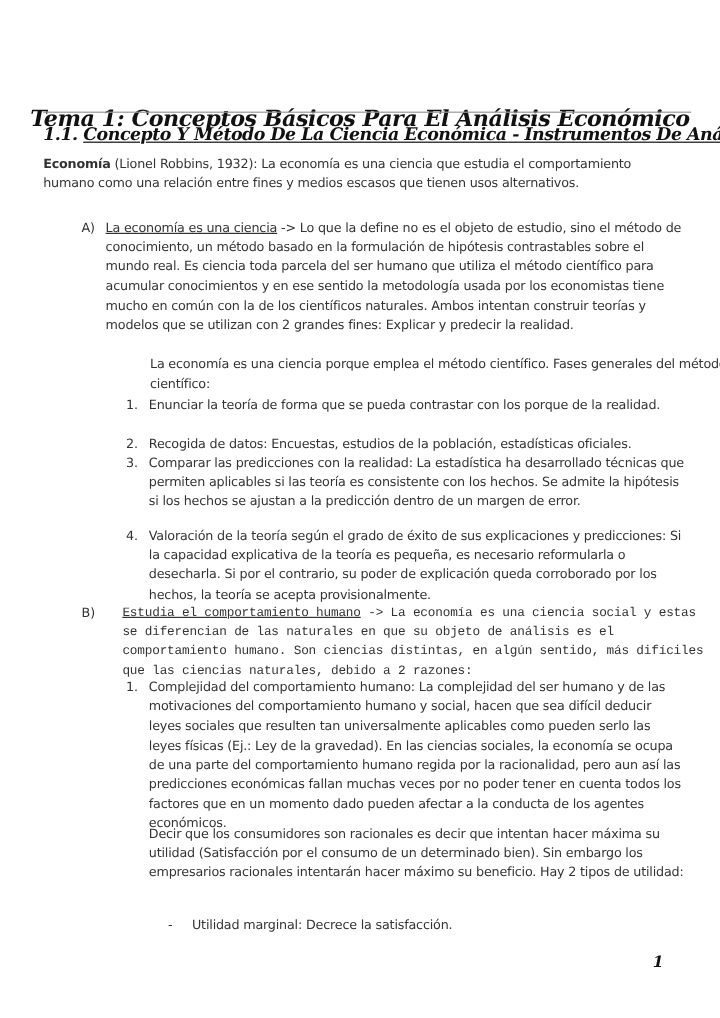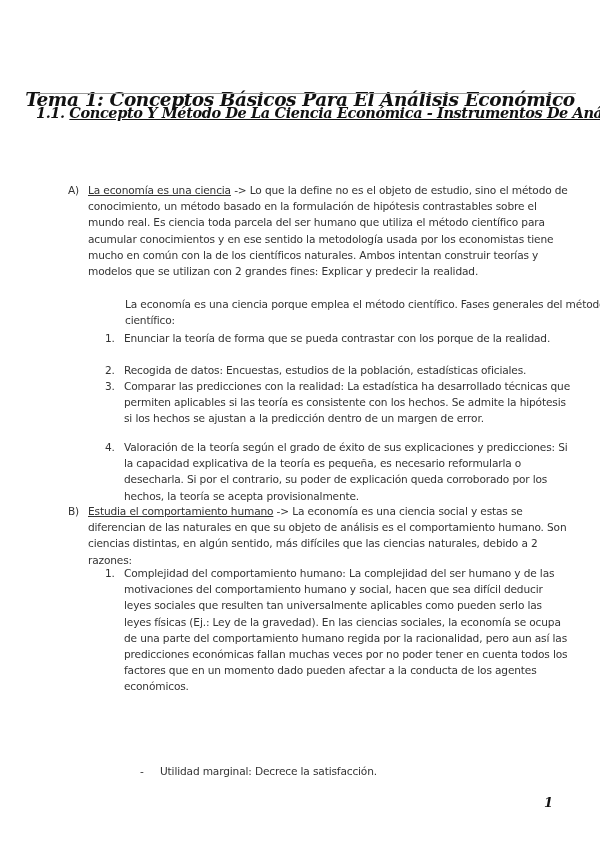--- a/index.html
+++ b/index.html
@@ -18,39 +18,42 @@
   .intro { top:129px; width:520px; }
   .intro b { font-weight:bold; }
   .lbl { position:absolute; }
   .ul { text-decoration:underline; }
   .blockA { top:182px; left:88px; width:482px; }
   .markA { top:182px; left:68px; }
   .blockA2 { top:296px; left:88px; width:482px;margin-left:37px; }
   .ol { position:absolute; left:88px; width:484px; }
   .ol .n { position:absolute; left:17px; }
   .ol .t { position:absolute; left:36px; width:448px; }
-  .blockB { top:503px; left:88px; width:486px; }
+  .blockB { top:503px; left:102px; width:486px;font-family:Liberation Mono, monospace; }
   .markB { top:503px; left:68px; }
   .dec { top:687px; left:124px; width:450px; }
   .bullet { position:absolute; top:763px; left:140px; }
   .bullet-t { position:absolute; top:763px; left:160px; }
   .pnum { position:absolute; top:795px; left:544px; font-family:"DejaVu Serif", serif; font-style:italic; font-weight:bold; font-size:13px; color:#111; }
 </style>
 </head>
 <body>
 
 <div class="page">
   <div class="title">Tema 1: Conceptos Básicos Para El Análisis Económico</div>
   <div class="rule"></div>
 
   <div class="section">
     <span>1.1.</span>
     <span class="u">Concepto Y Método De La Ciencia Económica - Instrumentos De Análisis</span>
   </div>
 
+  <div class="body intro">
+    <b>Economía</b><span> (Lionel Robbins, 1932): La economía es una ciencia que estudia el comportamiento humano como una relación entre fines y medios escasos que tienen usos alternativos.</span>
+  </div>
 
   <div class="body lbl markA">A)</div>
   <div class="body blockA">
     <span class="ul">La economía es una ciencia</span><span> -&gt; Lo que la define no es el objeto de estudio, sino el método de conocimiento, un método basado en la formulación de hipótesis contrastables sobre el mundo real. Es ciencia toda parcela del ser humano que utiliza el método científico para acumular conocimientos y en ese sentido la metodología usada por los economistas tiene mucho en común con la de los científicos naturales. Ambos intentan construir teorías y modelos que se utilizan con 2 grandes fines: Explicar y predecir la realidad.</span>
   </div>
   <div class="body blockA2">La economía es una ciencia porque emplea el método científico. Fases generales del método científico:</div>
 
   <div class="body ol" style="top:330px;">
     <span class="n">1.</span>
     <span class="t">Enunciar la teoría de forma que se pueda contrastar con los porque de la realidad.</span>
@@ -71,18 +74,19 @@
   <div class="body lbl markB">B)</div>
   <div class="body blockB">
     <span class="ul">Estudia el comportamiento humano</span><span> -&gt; La economía es una ciencia social y estas se diferencian de las naturales en que su objeto de análisis es el comportamiento humano. Son ciencias distintas, en algún sentido, más difíciles que las ciencias naturales, debido a 2 razones:</span>
   </div>
 
   <div class="body ol" style="top:565px;">
     <span class="n">1.</span>
     <span class="t">Complejidad del comportamiento humano: La complejidad del ser humano y de las motivaciones del comportamiento humano y social, hacen que sea difícil deducir leyes sociales que resulten tan universalmente aplicables como pueden serlo las leyes físicas (Ej.: Ley de la gravedad). En las ciencias sociales, la economía se ocupa de una parte del comportamiento humano regida por la racionalidad, pero aun así las predicciones económicas fallan muchas veces por no poder tener en cuenta todos los factores que en un momento dado pueden afectar a la conducta de los agentes económicos.</span>
   </div>
 
+  <div class="body dec">Decir que los consumidores son racionales es decir que intentan hacer máxima su utilidad (Satisfacción por el consumo de un determinado bien). Sin embargo los empresarios racionales intentarán hacer máximo su beneficio. Hay 2 tipos de utilidad:</div>
 
   <div class="body bullet">-</div>
   <div class="body bullet-t">Utilidad marginal: Decrece la satisfacción.</div>
 
   <div class="pnum">1</div>
 </div>
 
 </body></html>

